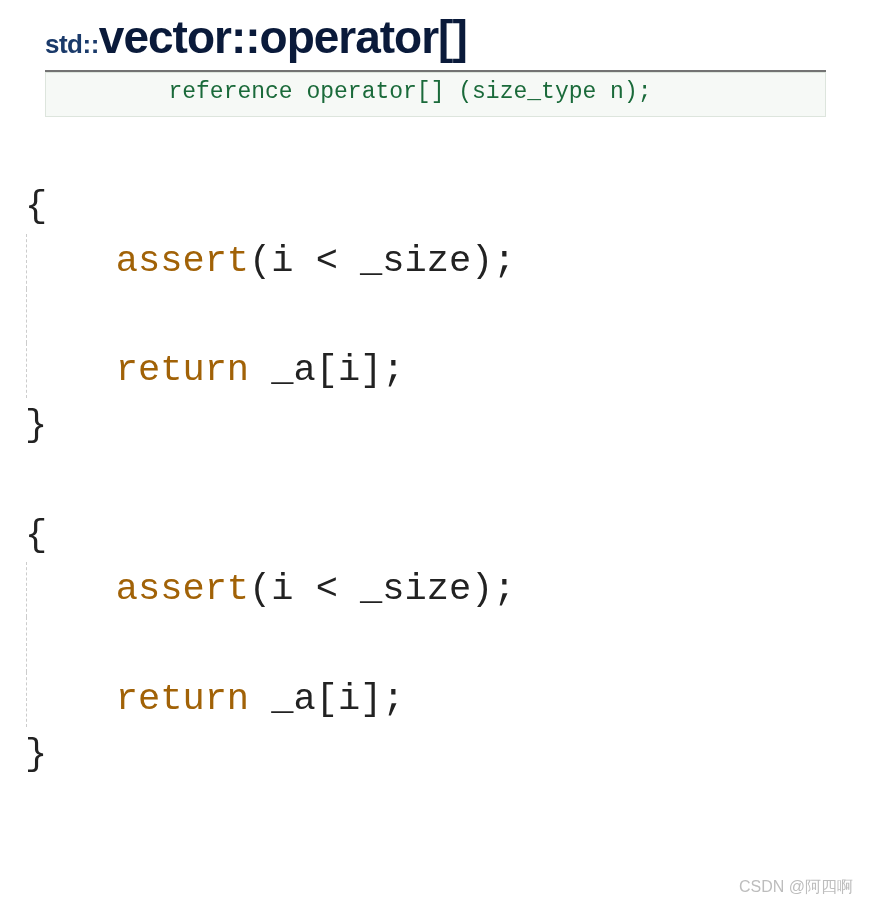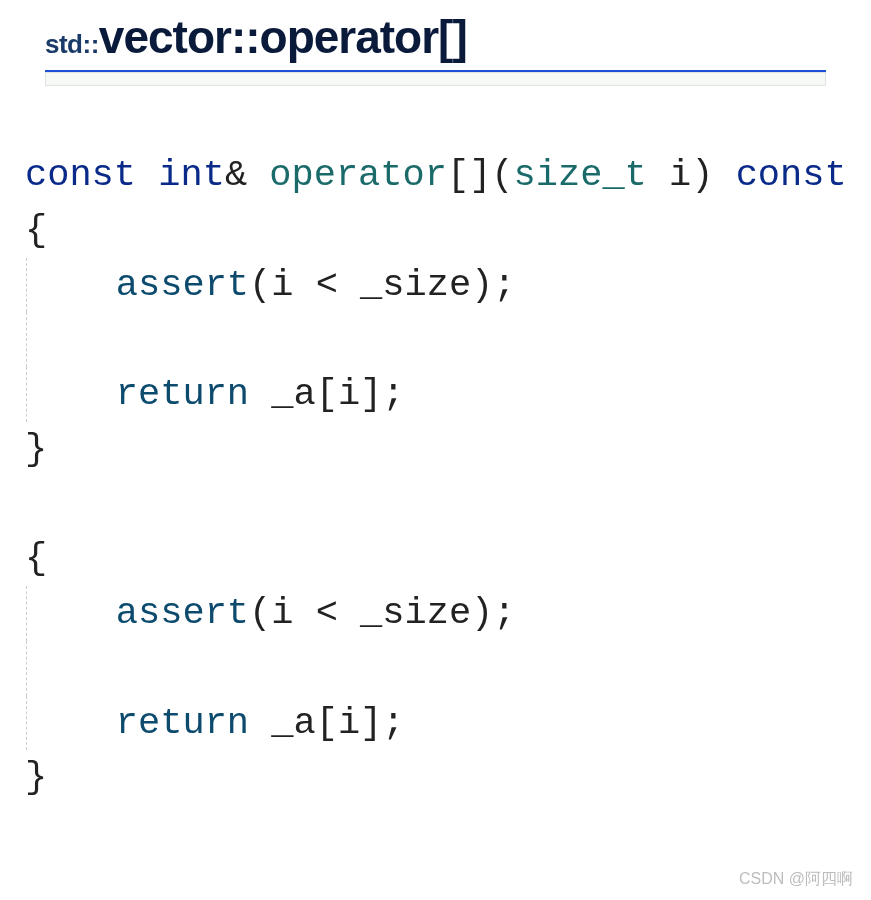--- a/index.html
+++ b/index.html
@@ -8,21 +8,21 @@
       font-family: Consolas, "Courier New", monospace;
       width: 871px;
       height: 900px;
       position: relative;
       overflow: hidden;
     }
     .header-block {
       margin: 10px 45px 0 45px;
     }
     .title-row {
-      border-bottom: 2px solid #1d4ed8;
+      border-bottom: 2px solid #737373;
       padding-bottom: 6px;
       font-family: Arial, Helvetica, sans-serif;
     }
     .title-prefix {
       font-weight: bold;
       font-size: 26px;
       color: #1a3a6a;
       letter-spacing: -0.5px;
     }
     .title-main {
@@ -50,45 +50,45 @@
     .code-line {
       white-space: pre;
       border-left: 1px dashed transparent;
     }
     .indented {
       border-left: 1px dashed #cccccc;
       margin-left: 2px;
     }
     .kw { color: #0a2a8a; }
     .typ { color: #1a6a6a; }
-    .fn { color: #0c4a6e; }
+    .fn { color: #a16207; }
     .plain { color: #222222; }
     .watermark {
       position: absolute;
       right: 18px;
-      bottom: 10px;
+      bottom: 2px;
       color: #bdbdbd;
       font-size: 16px;
       font-family: Arial, sans-serif;
     }
   </style>
 </head>
 <body>
 
 <div class="header-block">
   <div class="title-row">
     <span class="title-prefix">std::</span><span class="title-main">vector::operator[]</span>
   </div>
   <div class="sig-box">
+    <div class="sig-row">        reference operator[] (size_type n);</div>
   </div>
 </div>
 
 <div class="code-area">
 
-  <div class="code-line"><span class="kw">const</span><span class="plain"> </span><span class="kw">int</span><span class="plain">&amp; </span><span class="typ">operator</span><span class="plain">[](</span><span class="typ">size_t</span><span class="plain"> i) </span><span class="kw">const</span></div>
   <div class="code-line plain">{</div>
   <div class="code-line indented"><span class="plain">    </span><span class="fn">assert</span><span class="plain">(i &lt; _size);</span></div>
   <div class="code-line indented plain"> </div>
   <div class="code-line indented"><span class="plain">    </span><span class="fn">return</span><span class="plain"> _a[i];</span></div>
   <div class="code-line plain">}</div>
 
   <div class="code-line plain"> </div>
 
   <div class="code-line plain">{</div>
   <div class="code-line indented"><span class="plain">    </span><span class="fn">assert</span><span class="plain">(i &lt; _size);</span></div>

